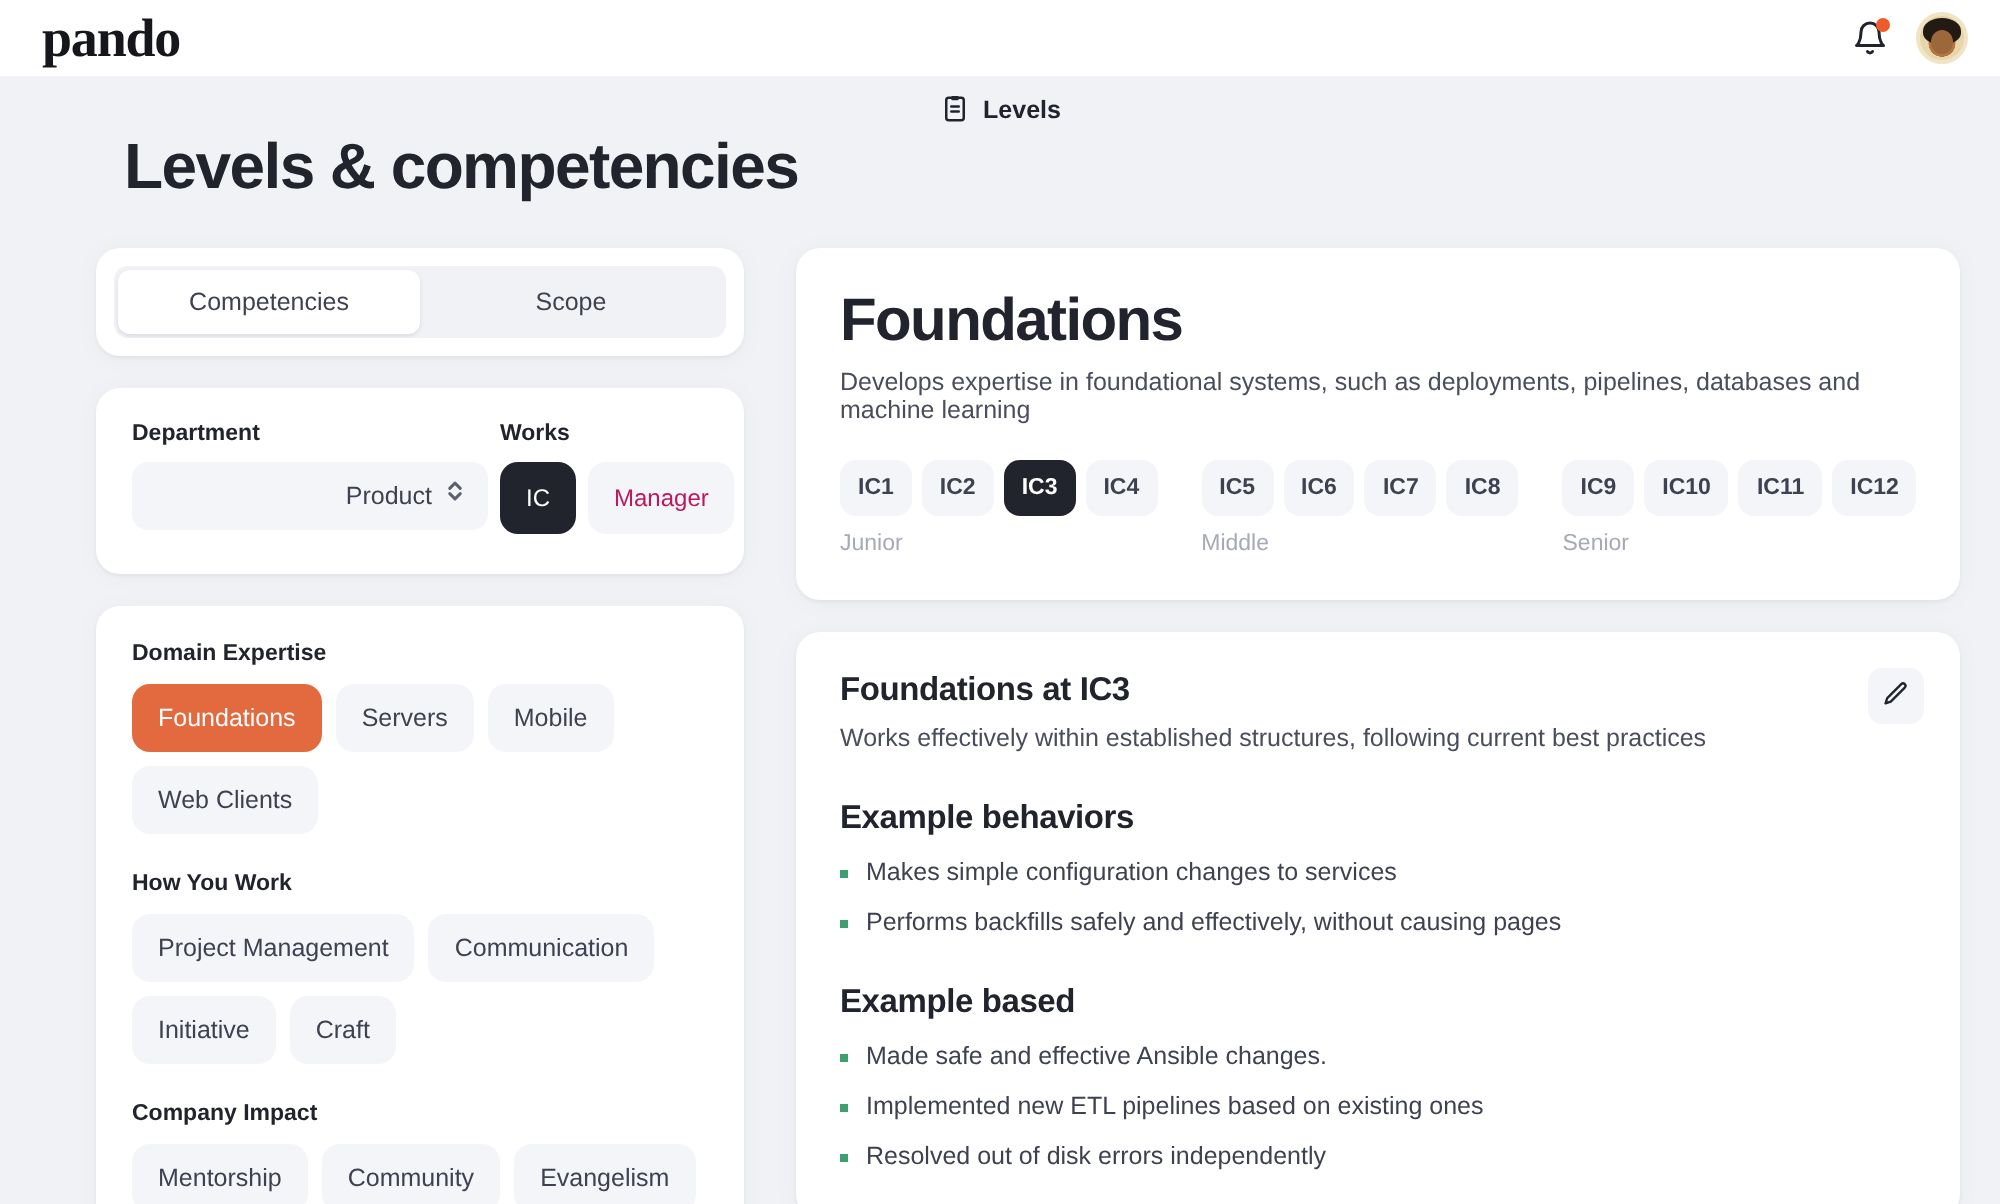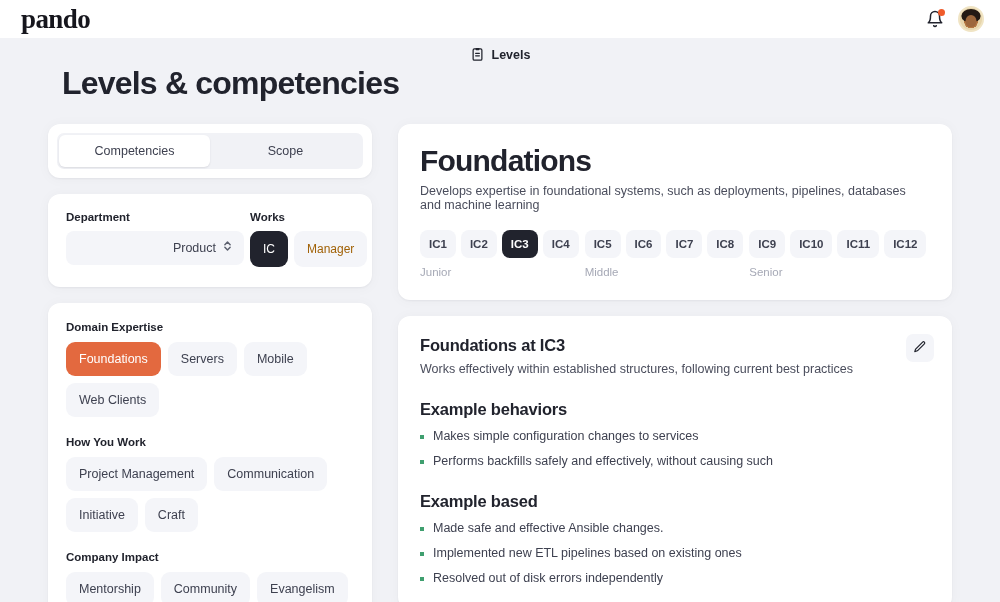--- a/index.html
+++ b/index.html
@@ -176,21 +176,21 @@
   }
   .role-group { display: flex; gap: 6px; }
   .role-btn {
     border: none;
     border-radius: 9px;
     font-size: 12px;
     font-family: inherit;
     padding: 11px 13px;
     cursor: pointer;
     background: #f4f5f9;
-    color: #a16207;
+    color: #be185d;
   }
   .role-btn.active { background: #21232d; color: #ffffff; }
 
   
   .comp-card { padding: 18px 18px 22px 18px; }
   .group-label {
     font-size: 11.5px;
     font-weight: bold;
     color: #21232d;
     margin: 0 0 9px 0;
@@ -214,21 +214,21 @@
   .head-card { padding: 20px 22px 22px 22px; margin-bottom: 16px; }
   .head-title {
     font-size: 30px;
     font-weight: bold;
     letter-spacing: -0.8px;
     margin: 0 0 6px 0;
     color: #21232d;
   }
   .head-desc { font-size: 12.5px; color: #4a4d5c; margin: 0 0 18px 0; }
 
-  .levels-row { display: flex; gap: 6px; }
+  .levels-row { display: flex; gap: 22px; }
   .level-group { display: flex; flex-direction: column; }
   .level-pills { display: flex; gap: 5px; }
   .level-pill {
     background: #f4f5f9;
     color: #3e4150;
     border: none;
     border-radius: 8px;
     font-size: 11.5px;
     font-weight: bold;
     font-family: inherit;
@@ -452,21 +452,21 @@
             </svg>
           </span>
         </button>
 
         <h3 class="detail-title">Foundations at IC3</h3>
         <p class="detail-desc">Works effectively within established structures, following current best practices</p>
 
         <h4 class="section-head">Example behaviors</h4>
         <ul class="bullets">
           <li>Makes simple configuration changes to services</li>
-          <li>Performs backfills safely and effectively, without causing such</li>
+          <li>Performs backfills safely and effectively, without causing pages</li>
         </ul>
 
         <h4 class="section-head">Example based</h4>
         <ul class="bullets">
           <li>Made safe and effective Ansible changes.</li>
           <li>Implemented new ETL pipelines based on existing ones</li>
           <li>Resolved out of disk errors independently</li>
         </ul>
       </div>
 

